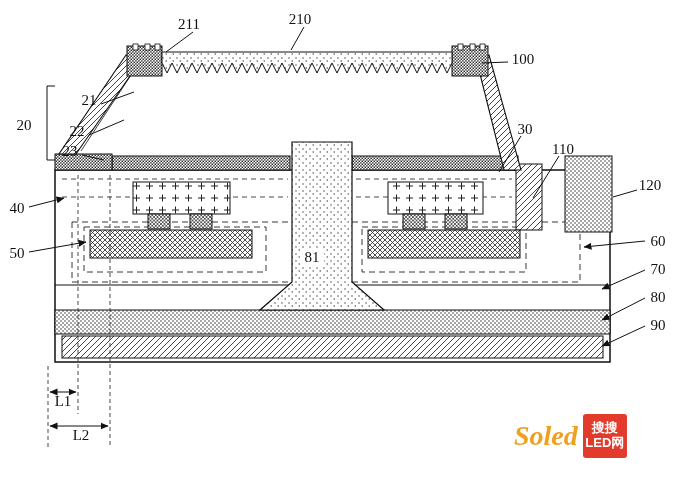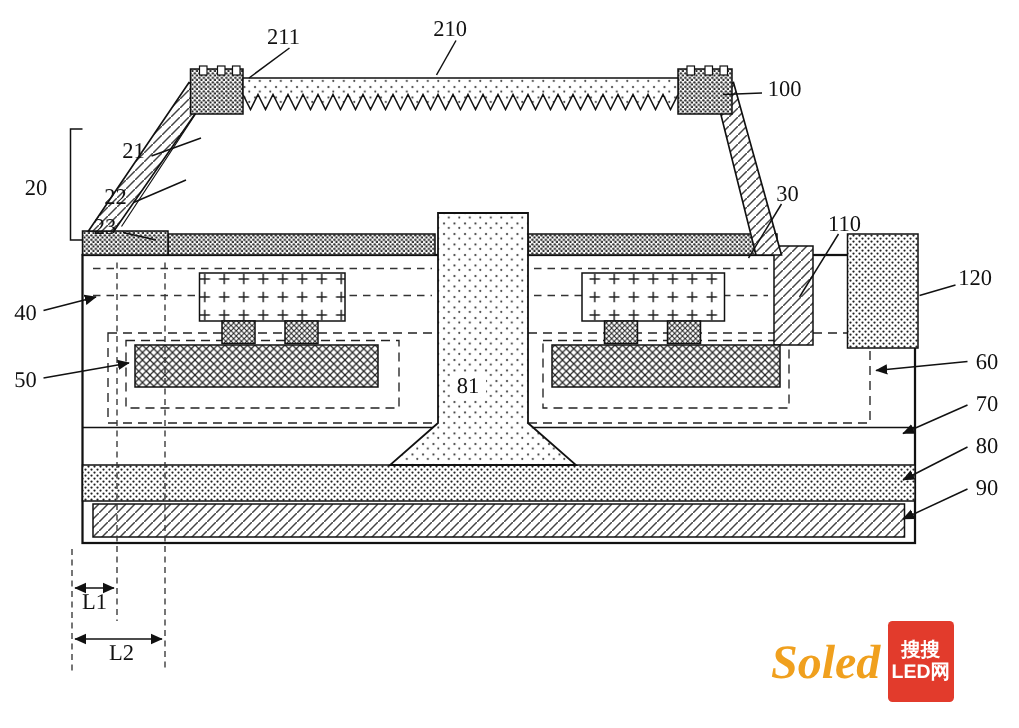--- a/index.html
+++ b/index.html
@@ -5,22 +5,22 @@
   html,body{margin:0;padding:0;background:#fff;}
   .stage{position:relative;width:679px;height:485px;background:#fff;overflow:hidden;
          font-family:"Liberation Serif",serif;}
   svg{position:absolute;left:0;top:0;}
   svg text{font-family:"Liberation Serif",serif;font-size:15px;fill:#111;}
   .source-line{position:absolute;left:296px;top:456px;font-family:"Liberation Sans",sans-serif;
                font-size:14px;color:#333;white-space:nowrap;}
   .logo{position:absolute;left:514px;top:414px;}
   .logo-row{display:flex;align-items:center;}
   .logo-brand{font-family:"Liberation Serif",serif;font-style:italic;font-weight:bold;
-              font-size:32px;line-height:1;color:#f0a01e;}
-  .logo-badge{width:44px;height:54px;background:#e23b2c;color:#fff;display:flex;
+              font-size:28px;line-height:1;color:#f0a01e;}
+  .logo-badge{width:44px;height:44px;background:#e23b2c;color:#fff;display:flex;
               flex-direction:column;align-items:center;justify-content:center;
               font-family:"Liberation Sans",sans-serif;font-weight:bold;font-size:13px;
               line-height:1.15;margin-left:5px;border-radius:3px;}
   .logo-url{font-family:"Liberation Sans",sans-serif;font-size:9px;letter-spacing:1px;
             color:#f0a01e;padding-left:28px;margin-top:1px;}
 </style>
 </head>
 <body>
 
 <div class="stage">

